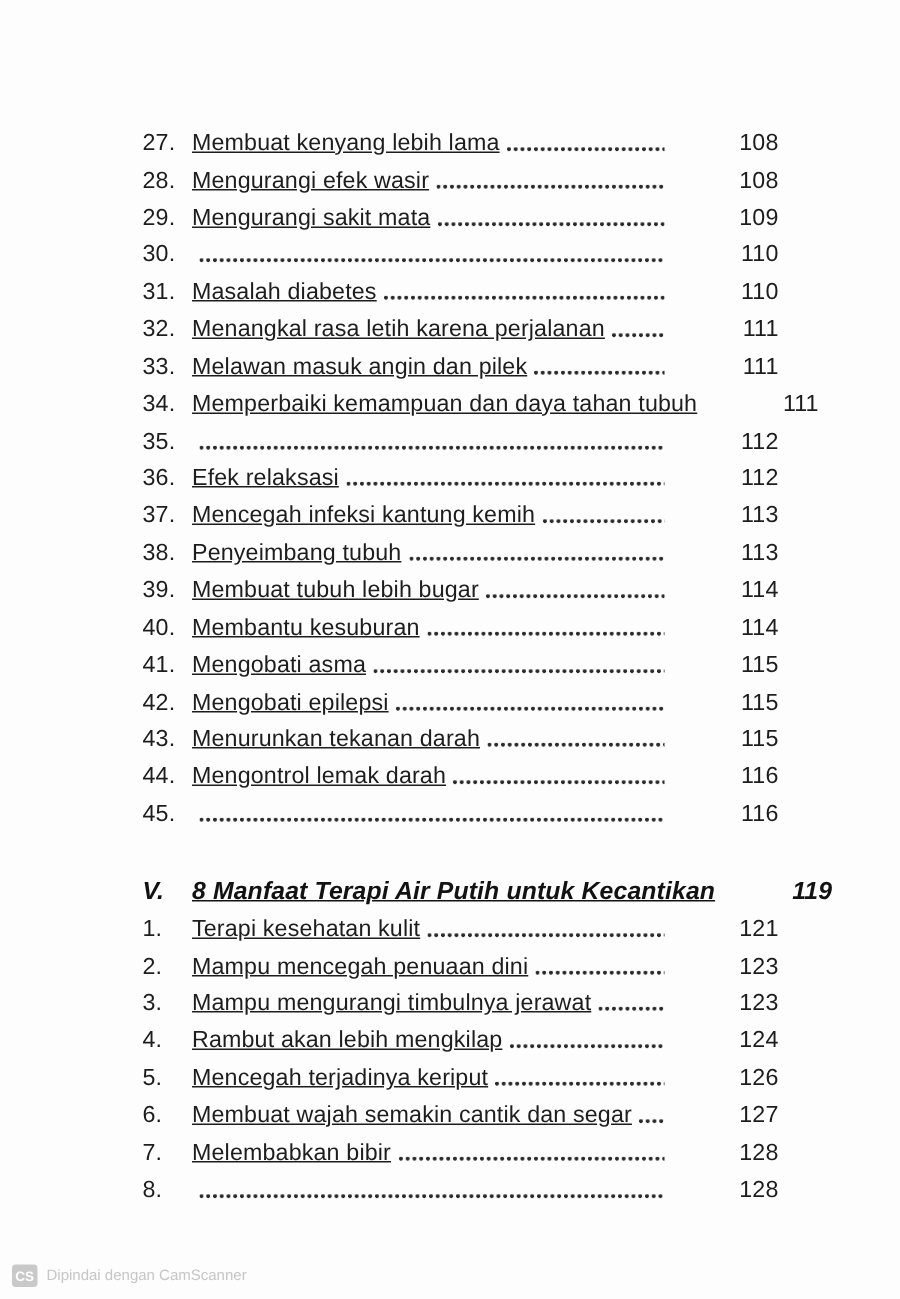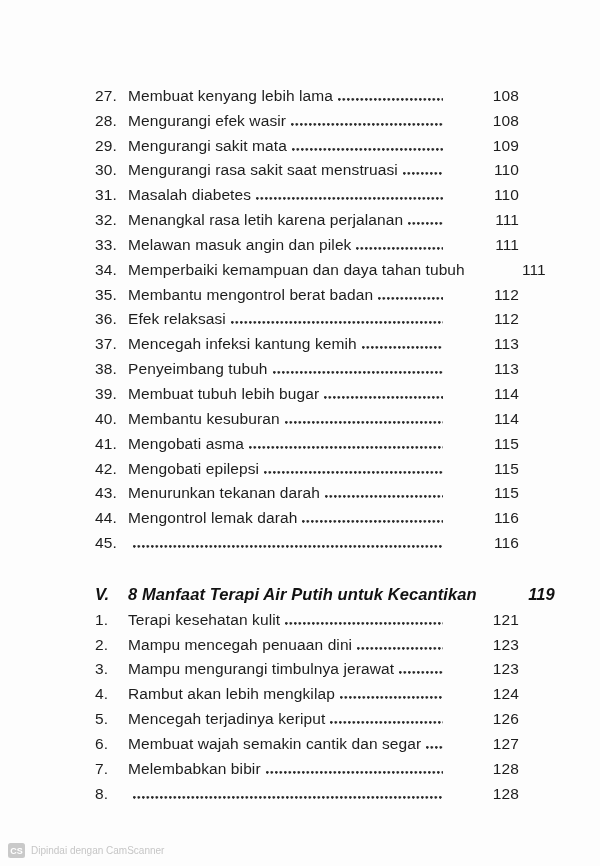--- a/index.html
+++ b/index.html
@@ -34,20 +34,21 @@
     color: #1d1d1d;
     letter-spacing: 0.1px;
   }
   .toc-row .num {
     flex: 0 0 33px;
     white-space: nowrap;
   }
   .toc-row .label {
     flex: 0 0 auto;
     white-space: nowrap;
+    text-decoration: underline;
   }
   .toc-row .leader {
     flex: 1 1 auto;
     align-self: flex-end;
     height: 5px;
     margin: 0 4px 3px 5px;
     background-image: radial-gradient(circle at 1.3px 2.4px, #2a2a2a 1.1px, transparent 1.5px);
     background-size: 4.5px 5px;
     background-repeat: repeat-x;
   }
@@ -115,21 +116,20 @@
         <span class="pg">108</span>
       </div>
       <div class="toc-row">
         <span class="num">29.</span>
         <span class="label">Mengurangi sakit mata</span>
         <span class="leader"></span>
         <span class="pg">109</span>
       </div>
       <div class="toc-row">
         <span class="num">30.</span>
-        <span class="label">Mengurangi rasa sakit saat menstruasi</span>
         <span class="leader"></span>
         <span class="pg">110</span>
       </div>
       <div class="toc-row">
         <span class="num">31.</span>
         <span class="label">Masalah diabetes</span>
         <span class="leader"></span>
         <span class="pg">110</span>
       </div>
       <div class="toc-row">
@@ -145,21 +145,20 @@
         <span class="pg">111</span>
       </div>
       <div class="toc-row">
         <span class="num">34.</span>
         <span class="label">Memperbaiki kemampuan dan daya tahan tubuh</span>
         <span class="leader"></span>
         <span class="pg">111</span>
       </div>
       <div class="toc-row">
         <span class="num">35.</span>
-        <span class="label">Membantu mengontrol berat badan</span>
         <span class="leader"></span>
         <span class="pg">112</span>
       </div>
       <div class="toc-row">
         <span class="num">36.</span>
         <span class="label">Efek relaksasi</span>
         <span class="leader"></span>
         <span class="pg">112</span>
       </div>
       <div class="toc-row">

